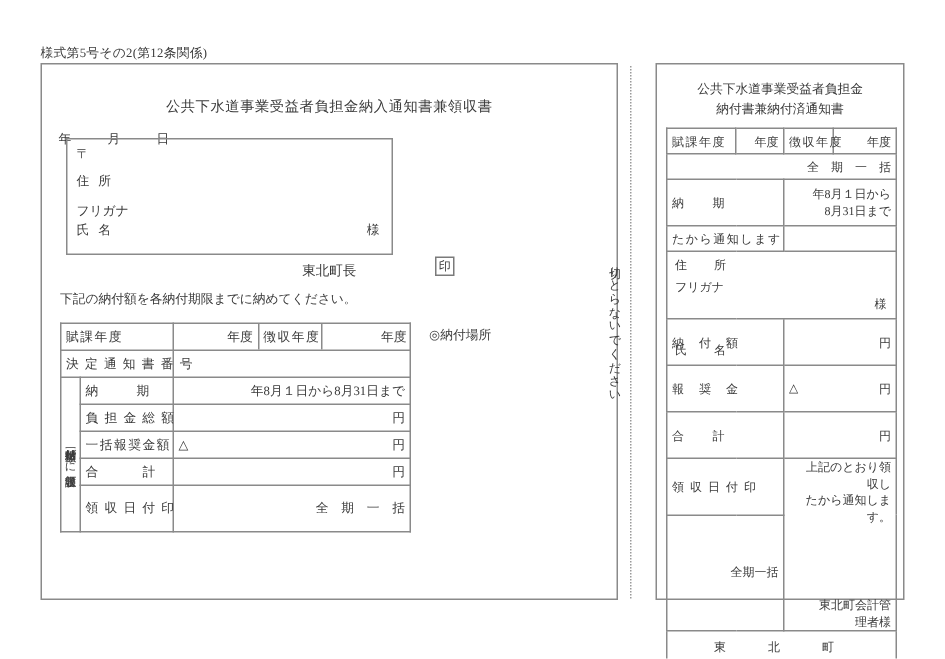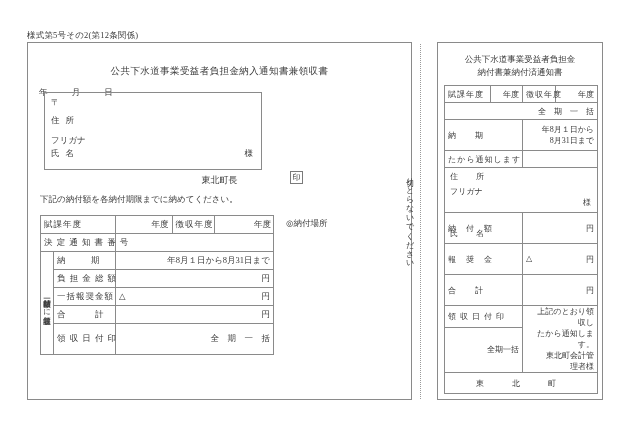--- a/index.html
+++ b/index.html
@@ -228,21 +228,21 @@
   .r-addr-sama {
     position: absolute; right: 6px; top: 29px; font-size: 8px;
   }
   .notice {
     font-size: 7.5px;
     line-height: 11px;
     padding: 2px 3px;
     text-align: right;
   }
   .notice .ind { display: block; text-indent: 7px; }
-  .notice .ind2 { display: block; text-indent: 14px; }
+  .notice .ind2 { display: block; text-indent: 14px; margin-top: 48px; }
   .townline {
     text-align: center;
     letter-spacing: 10px;
     font-size: 9px;
   }
 </style>
 </head>
 <body>
 
 <div class="page">

